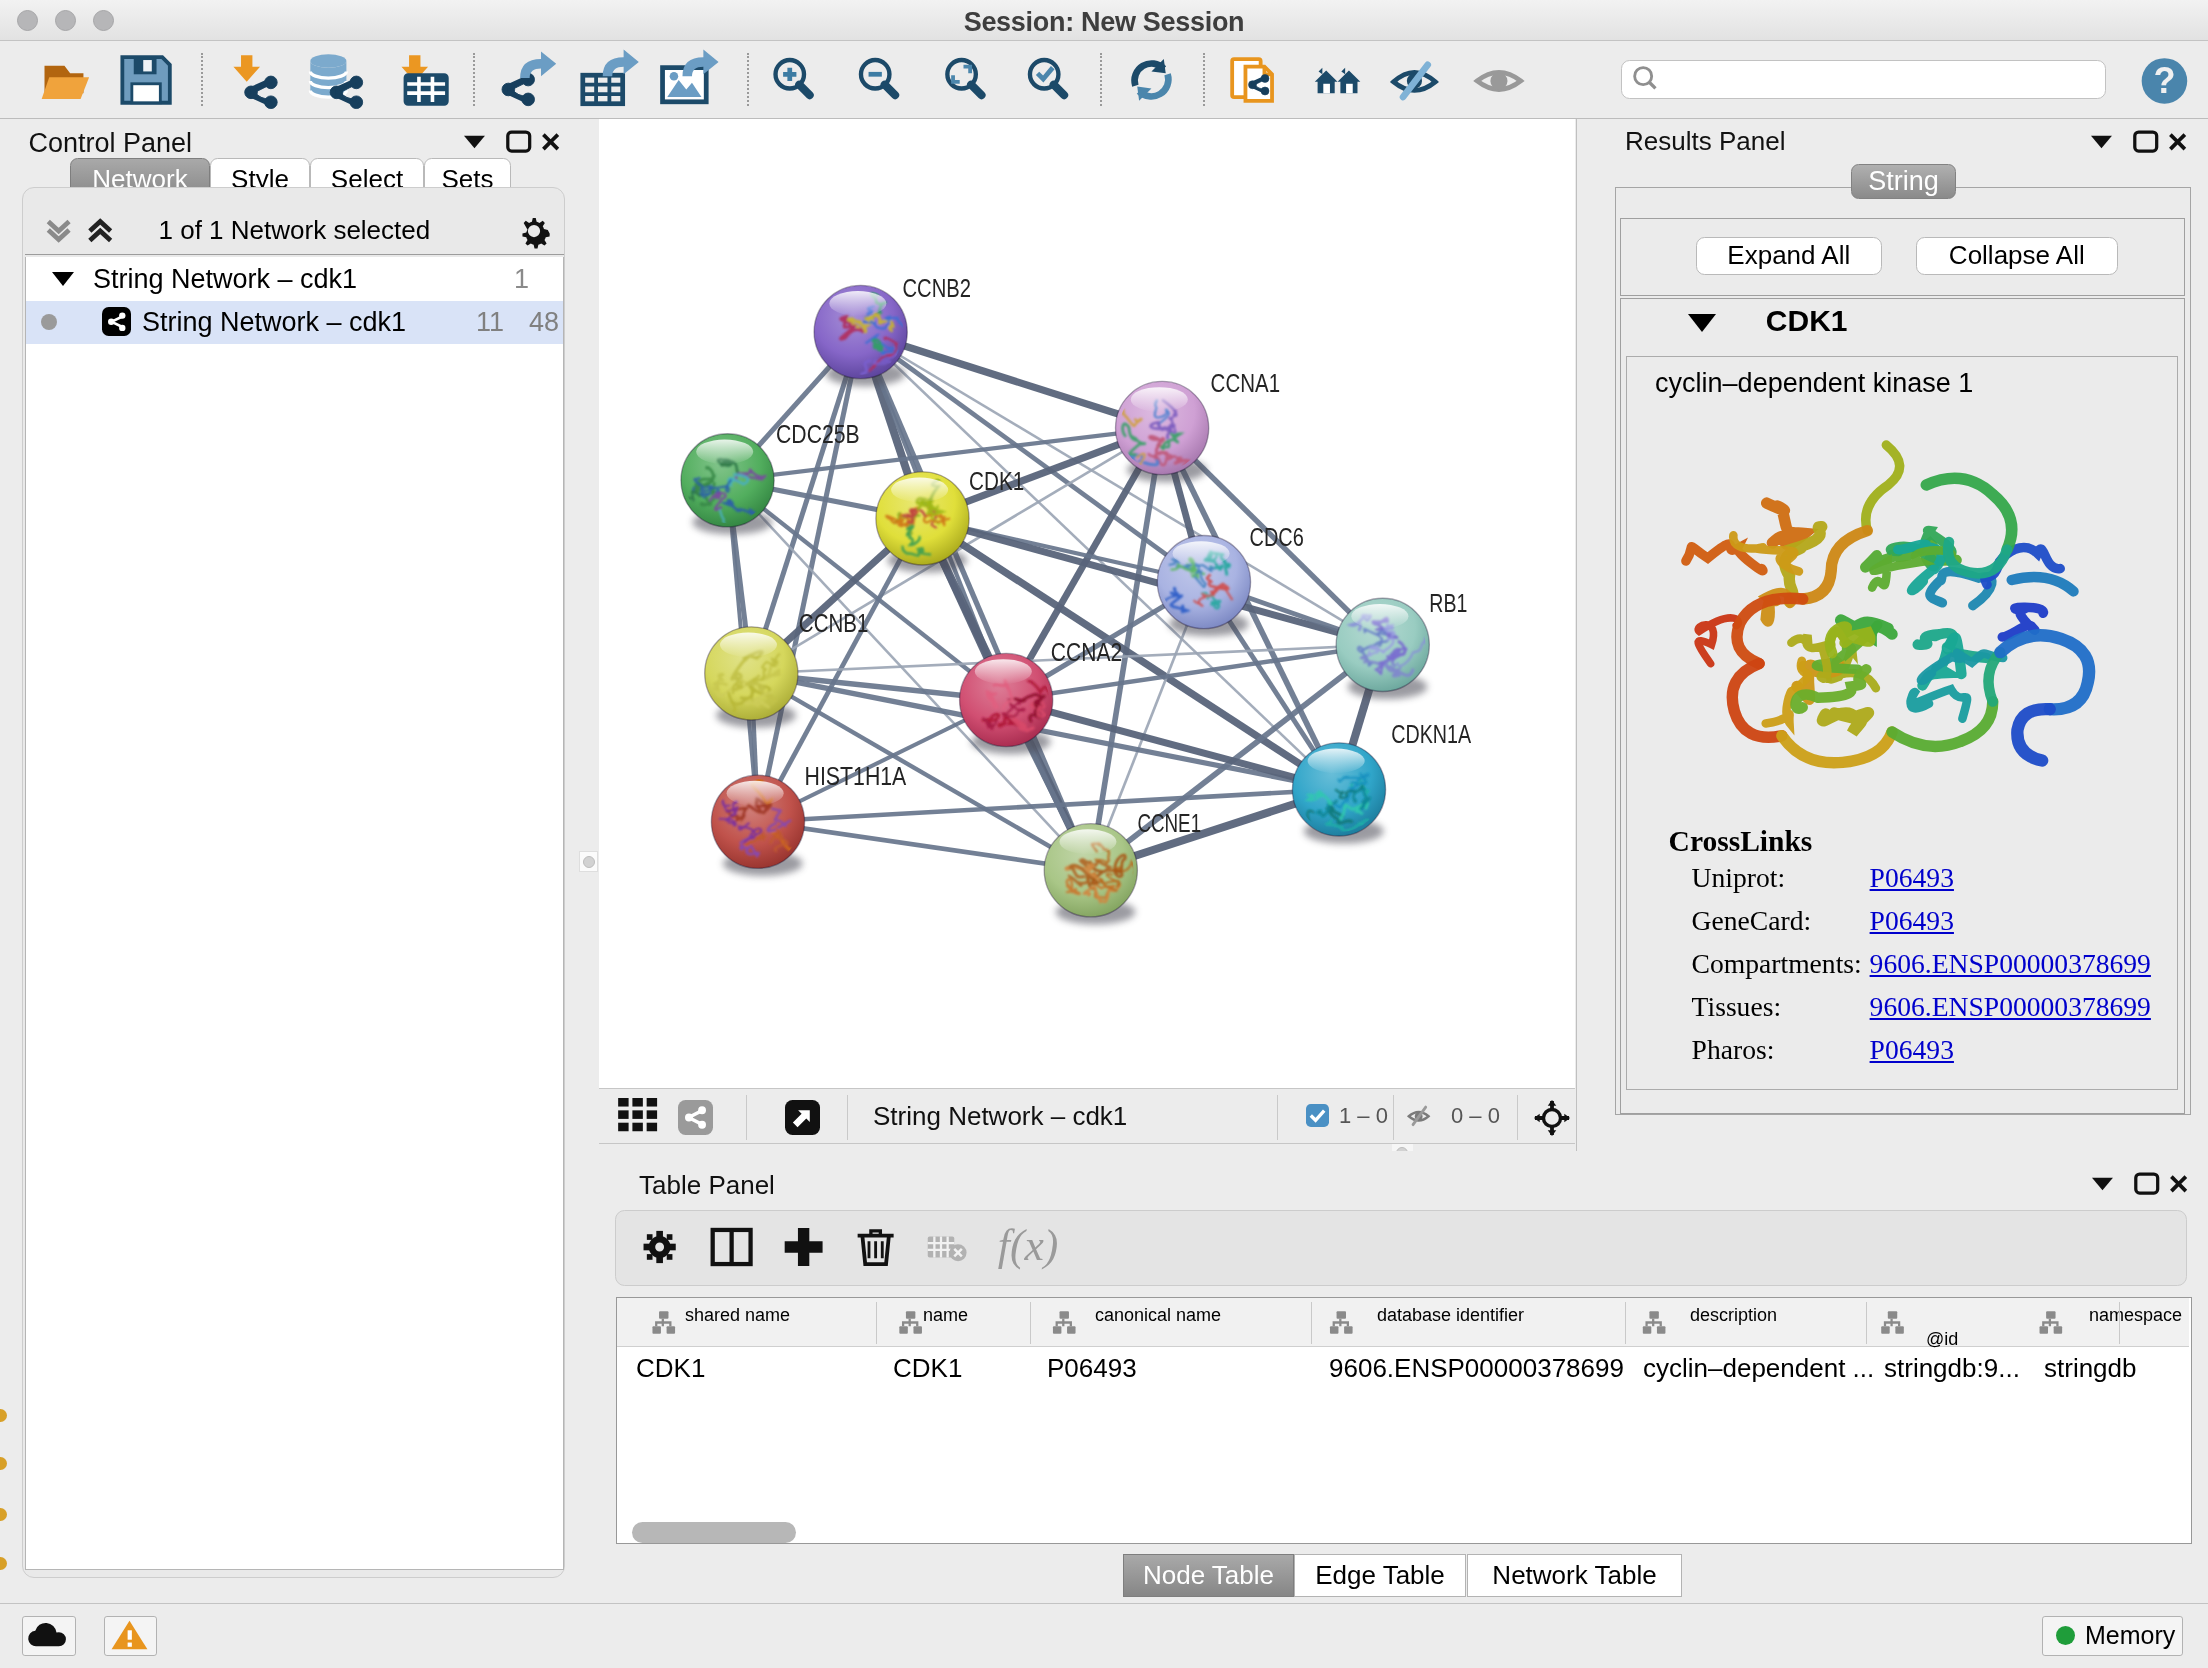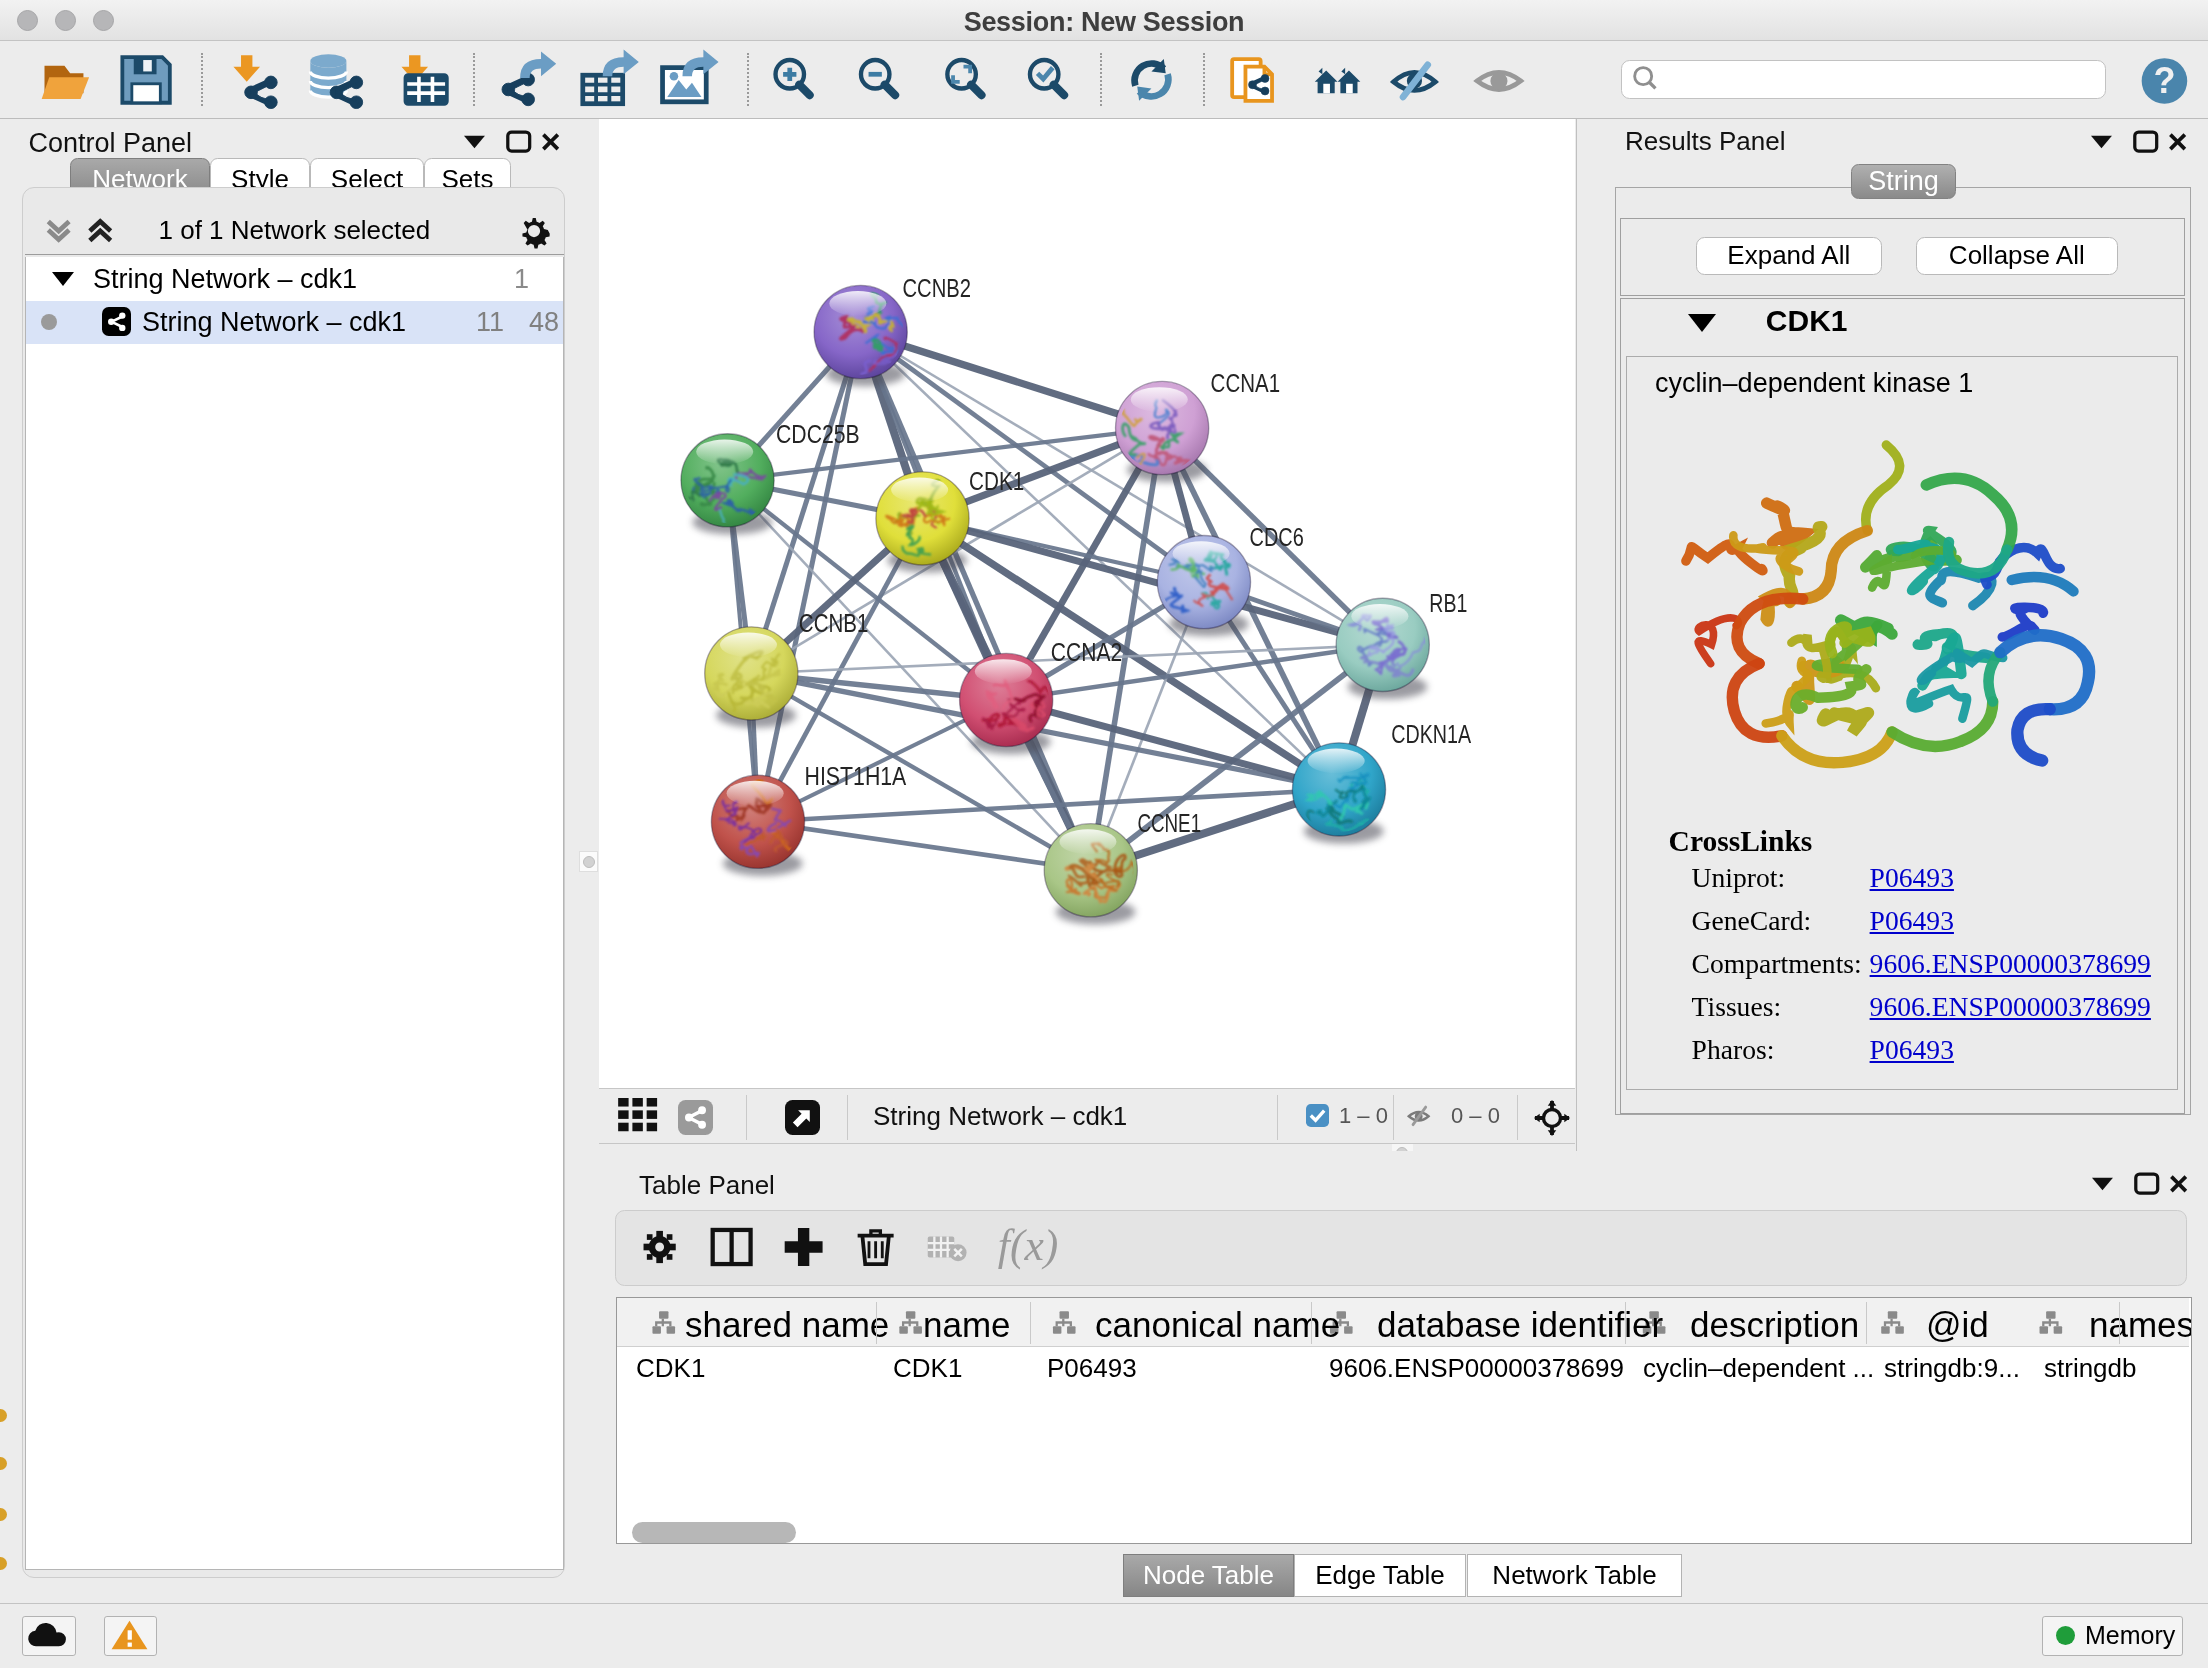--- a/index.html
+++ b/index.html
@@ -55,21 +55,21 @@
 #rp-inner { position:absolute; left:4.8px; top:57px; width:552px; height:734px;
   border:1.9px solid #ababab; }
 .serif { font-family:"Liberation Serif", serif; }
 .xlink { color:#0000cc; text-decoration:underline; }
 
 #tp { left:599px; top:1151px; width:1609px; height:451px; background:#ececec; }
 #tp-toolbar { position:absolute; left:16px; top:59px; width:1572px; height:76px;
   background:#e4e4e4; border:1.9px solid #cccccc; border-radius:9.5px; }
 #tp-table { position:absolute; left:17px; top:146px; width:1576px; height:247px;
   background:#fff; border:1.9px solid #989898; overflow:hidden; }
-.th { position:absolute; top:6.7px; font-size:35px; color:#000; }
+.th { position:absolute; top:6.7px; font-size:18px; color:#000; }
 .tdiv { position:absolute; top:3.8px; height:42px; z-index:2; width:0; border-left:1.9px solid #c9c9c9; }
 .td { position:absolute; top:55px; font-size:26px; color:#000; }
 .bt-tab { position:absolute; height:43px; background:#fff; border:1px solid #b3b3b3;
   font-size:26px; color:#000; text-align:center; line-height:41px; }
 
 #statusbar { left:0; top:1603px; width:2208px; height:86px; background:#ececec;
   border-top:1.9px solid #c3c3c3; }
 .sbtn { position:absolute; top:12.4px; height:40px; background:#f4f4f4;
   border:1.9px solid #b2b2b2; border-radius:2.9px; }
 </style>
@@ -869,21 +869,21 @@
           <use href="#treeic" x="1051"></use>
           <use href="#treeic" x="1304"></use>
           <use href="#treeic" x="1472"></use>
         </g>
       </svg>
       <div class="th" style="left:68px;">shared name</div>
       <div class="th" style="left:306px;">name</div>
       <div class="th" style="left:478px;">canonical name</div>
       <div class="th" style="left:760px;">database identifier</div>
       <div class="th" style="left:1073px;">description</div>
-      <div class="th" style="left:1309px;">@id</div>
+      <div class="th" style="left:1309px;margin-top:24px;">@id</div>
       <div class="th" style="left:1472px;">namespace</div>
       <div class="td" style="left:19px;">CDK1</div>
       <div class="td" style="left:276px;">CDK1</div>
       <div class="td" style="left:430px;">P06493</div>
       <div class="td" style="left:712px;">9606.ENSP00000378699</div>
       <div class="td" style="left:1026px;">cyclin–dependent ...</div>
       <div class="td" style="left:1267px;">stringdb:9...</div>
       <div class="td" style="left:1427px;">stringdb</div>
       <div class="abs" style="left:15px;top:224px;width:164px;height:21px;background:#b7b7b7;border-radius:10.5px;"></div>
     </div>

